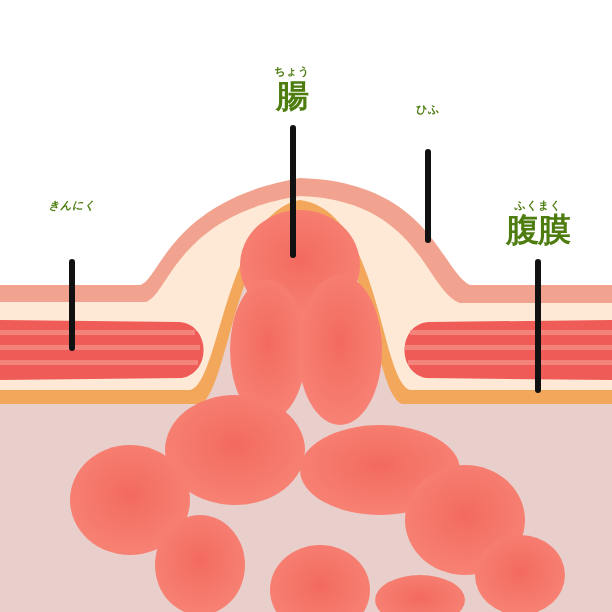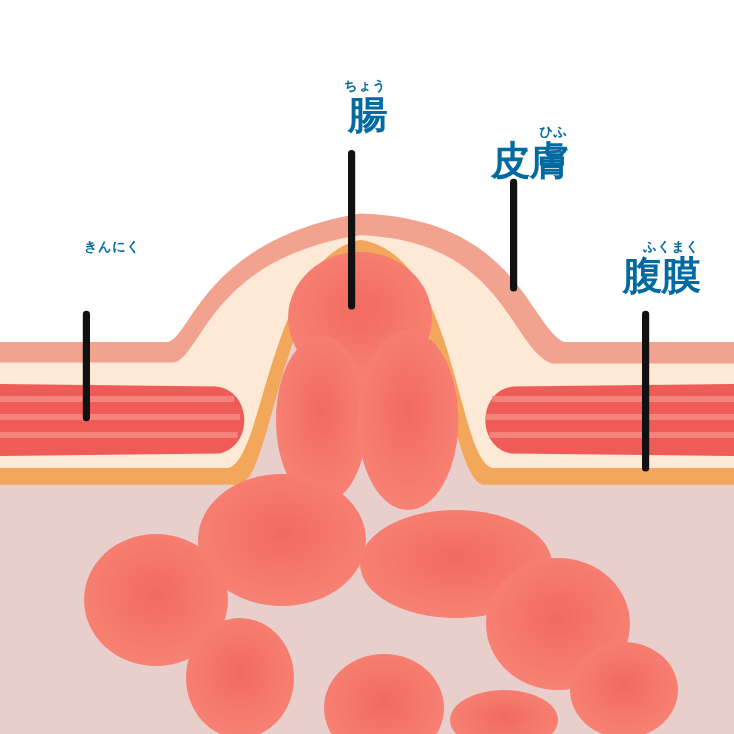--- a/index.html
+++ b/index.html
@@ -1,18 +1,18 @@
 <!DOCTYPE html>
 <html><head>
 <meta charset="utf-8">
 <style>
   html,body{margin:0;padding:0;background:#fff;}
   body{width:612px;height:612px;position:relative;overflow:hidden;font-family:"DejaVu Sans",sans-serif;}
   svg.scene{position:absolute;left:0;top:0;}
-  .label{position:absolute;text-align:right;color:#0369a1;}
+  .label{position:absolute;text-align:center;color:#4d7c0f;}
   .ruby{display:block;font-size:11px;font-weight:bold;line-height:12px;letter-spacing:0.5px;}
   .kanji{display:block;font-size:33px;font-weight:bold;line-height:36px;letter-spacing:-1px;}
 </style>
 </head>
 <body>
 
 <svg class="scene" width="612" height="612" viewBox="0 0 612 612">
   <defs>
     <radialGradient id="gut" cx="50%" cy="45%" r="60%">
       <stop offset="0%" stop-color="#f36a5f"></stop>
@@ -64,21 +64,20 @@
     <line x1="538" y1="262" x2="538" y2="390"></line>
   </g>
 </svg>
 
 <div class="label" style="left:262px;top:66px;width:60px;">
   <span class="ruby">ちょう</span>
   <span class="kanji">腸</span>
 </div>
 <div class="label" style="left:383px;top:104px;width:90px;">
   <span class="ruby">ひふ</span>
-  <span class="kanji">皮膚</span>
 </div>
-<div class="label" style="left:27px;top:200px;width:90px;">
+<div class="label" style="left:27px;top:200px;width:90px;font-style:italic;">
   <span class="ruby">きんにく</span>
 </div>
 <div class="label" style="left:493px;top:200px;width:90px;">
   <span class="ruby">ふくまく</span>
   <span class="kanji">腹膜</span>
 </div>
 
 </body></html>

